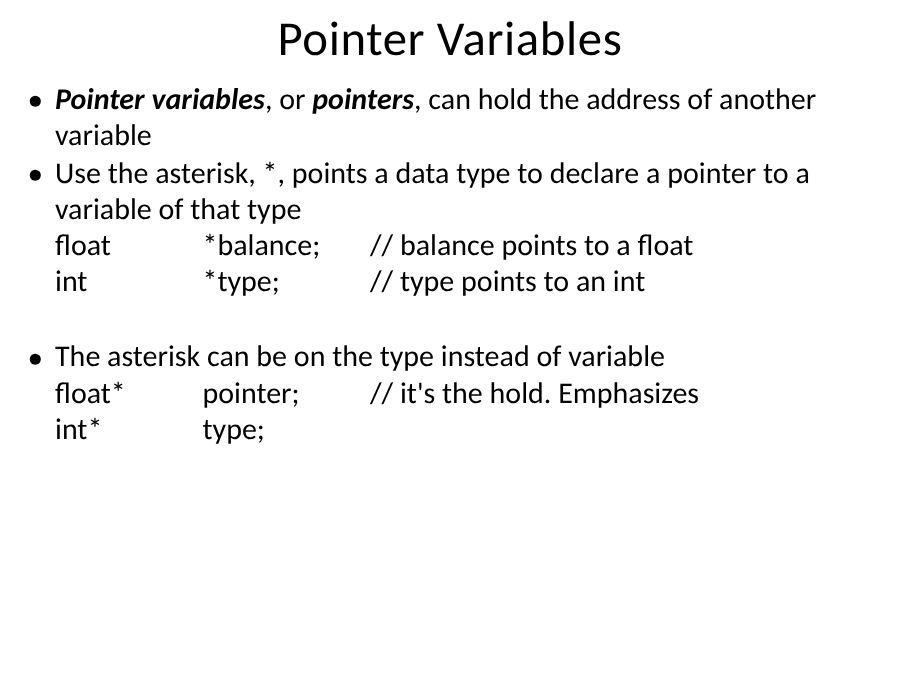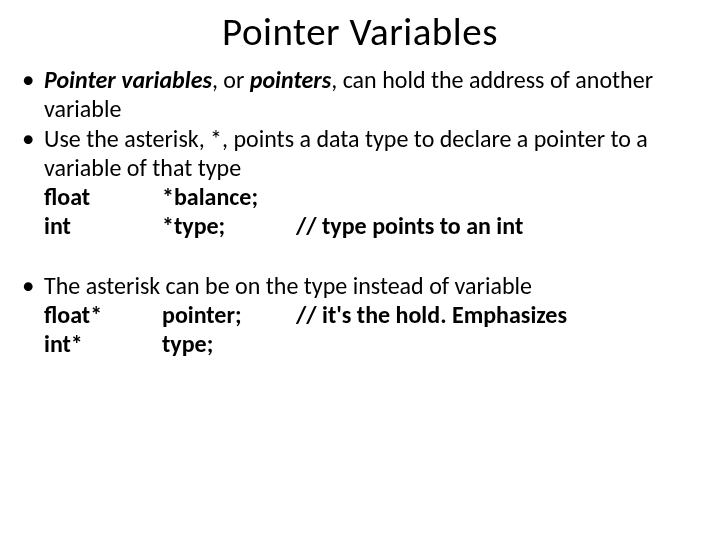--- a/index.html
+++ b/index.html
@@ -22,21 +22,21 @@
   .content { font-size: 24px; line-height: 1.22; }
   .bullet-block { margin-bottom: 30px; }
   .bullet { padding-left: 26px; position: relative; }
   .bullet::before {
     content: "•";
     position: absolute;
     left: 4px;
     top: 0;
     font-size: 25px;
   }
-  .codeblock { padding-left: 26px; font-weight: 700; }
+  .codeblock { padding-left: 26px; font-weight: 400; }
   .coderow { display: flex; }
   .col-type { width: 118px; flex: 0 0 118px; }
   .col-var  { width: 134px; flex: 0 0 134px; }
   .col-cmt  { flex: 1; }
   .bi { font-weight: 700; font-style: italic; }
 </style>
 </head>
 <body>
 
 <div class="title">Pointer Variables</div>
@@ -45,20 +45,21 @@
 
   <div class="bullet-block">
     <div class="bullet">
       <span class="bi">Pointer variables</span><span>, or </span><span class="bi">pointers</span><span>, can hold the address of another variable</span>
     </div>
     <div class="bullet">Use the asterisk, *, points a data type to declare a pointer to a variable of that type</div>
     <div class="codeblock">
       <div class="coderow">
         <span class="col-type">float</span>
         <span class="col-var">*balance;</span>
+        <span class="col-cmt">// balance points to a float</span>
       </div>
       <div class="coderow">
         <span class="col-type">int</span>
         <span class="col-var">*type;</span>
         <span class="col-cmt">// type points to an int</span>
       </div>
     </div>
   </div>
 
   <div class="bullet-block">

